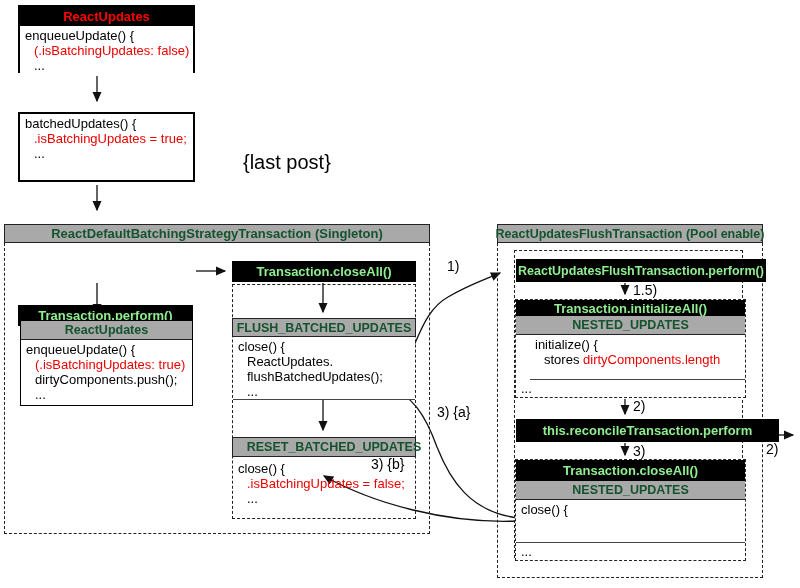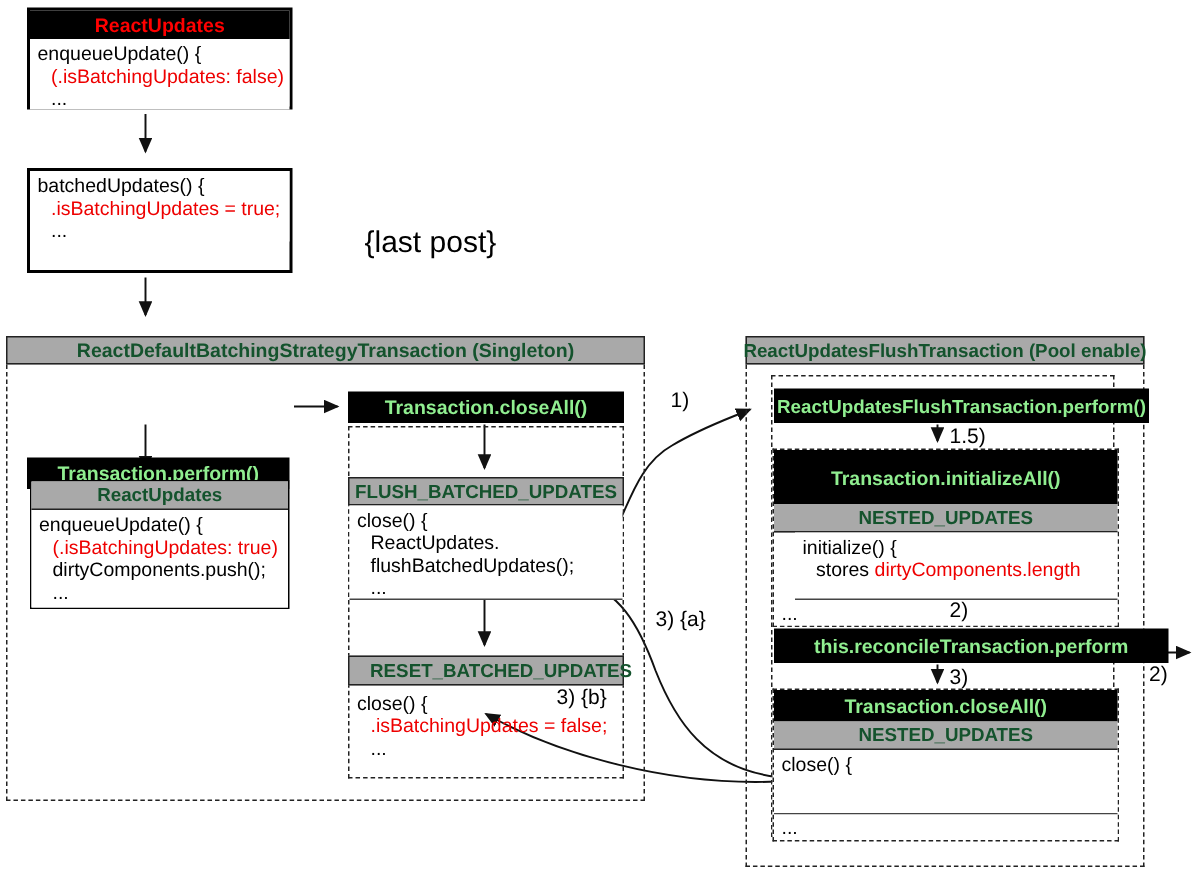--- a/index.html
+++ b/index.html
@@ -104,21 +104,21 @@
   <div class="abs lbl" style="left:371px;top:456px;">3) {b}</div>
 
   <div class="abs graybar" style="left:497px;top:224px;width:266px;height:19px;font-size:12.5px;">ReactUpdatesFlushTransaction (Pool enable)</div>
   <div class="abs dash-lrb" style="left:497px;top:243px;width:266px;height:335px;"></div>
   <div class="abs dashed" style="left:514px;top:250px;width:229px;height:308px;"></div>
 
   <div class="abs blackbox" style="left:516px;top:259px;width:250px;height:23px;font-size:12.5px;">ReactUpdatesFlushTransaction.perform()</div>
   <div class="abs lbl" style="left:633px;top:282px;">1.5)</div>
 
   <div class="abs dashed" style="left:515px;top:299px;width:231px;background:#fff;">
-    <div class="blackbox" style="height:36px;">Transaction.initializeAll()</div>
+    <div class="blackbox" style="height:16px;">Transaction.initializeAll()</div>
     <div class="graybar" style="height:18px;border:none;border-bottom:1px solid #222;">NESTED_UPDATES</div>
     <div class="code sep-b" style="height:42px;margin-left:14px;">
       <div class="ln">initialize() {</div>
       <div class="ln ind"><span>stores</span> <span class="red">dirtyComponents.length</span></div>
     </div>
     <div class="code" style="height:16px;padding-top:1px;">
       <div class="ln">...</div>
     </div>
   </div>
   <div class="abs lbl" style="left:633px;top:398px;">2)</div>

